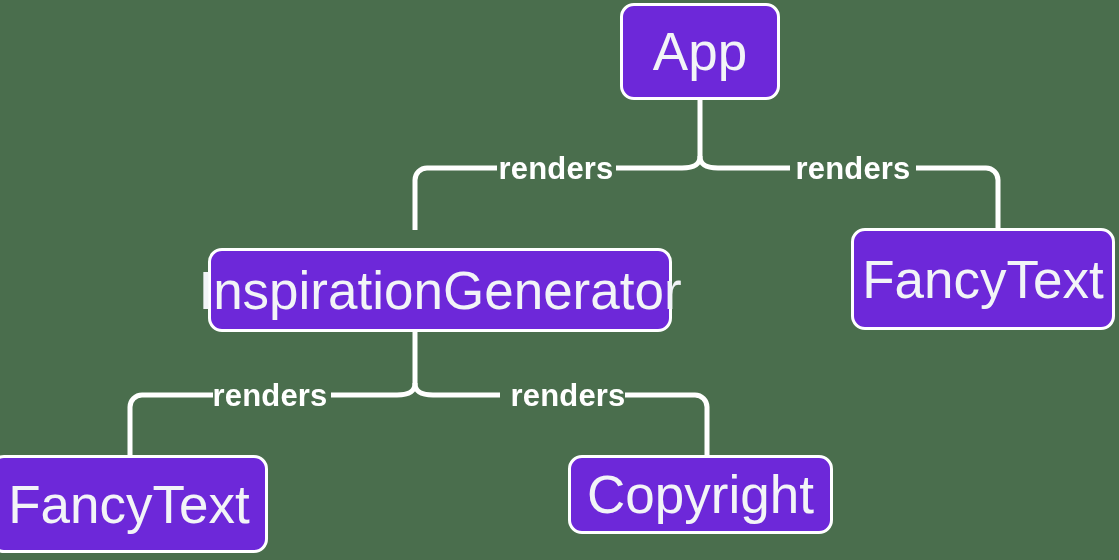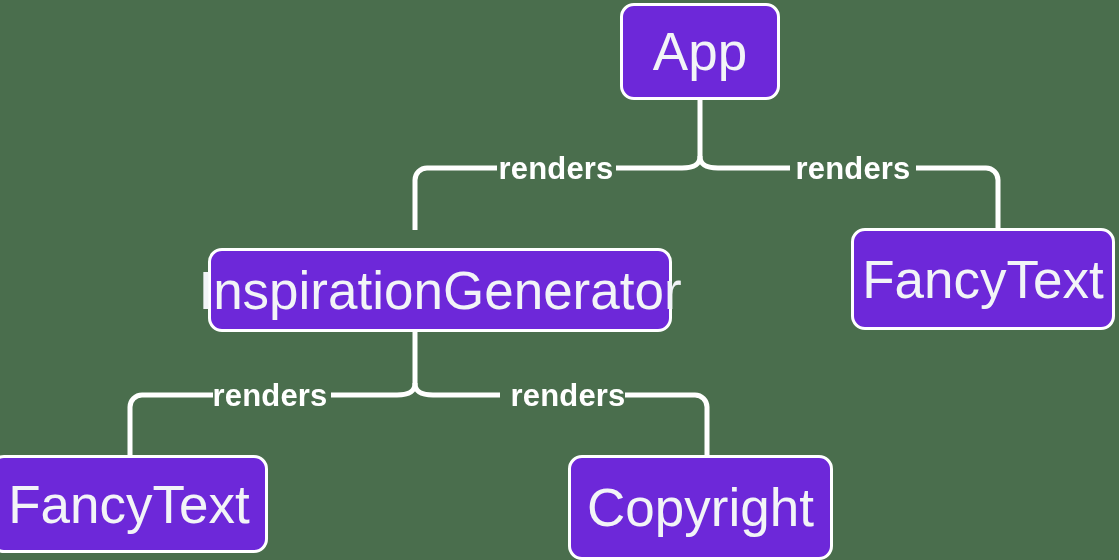--- a/index.html
+++ b/index.html
@@ -88,21 +88,21 @@
   </div>
 
   <div class="node" style="left:851px; top:228px; width:264px; height:102px;">
     <span class="node-label">FancyText</span>
   </div>
 
   <div class="node" style="left:-10px; top:455px; width:278px; height:98px;">
     <span class="node-label">FancyText</span>
   </div>
 
-  <div class="node" style="left:568px; top:455px; width:265px; height:105px;">
+  <div class="node" style="left:568px; top:455px; width:265px; height:79px;">
     <span class="node-label">Copyright</span>
   </div>
 
   <div class="edge-label" style="left:556px; top:168px;">renders</div>
 
   <div class="edge-label" style="left:853px; top:168px;">renders</div>
 
   <div class="edge-label" style="left:270px; top:395px;">renders</div>
 
   <div class="edge-label" style="left:568px; top:395px;">renders</div>

